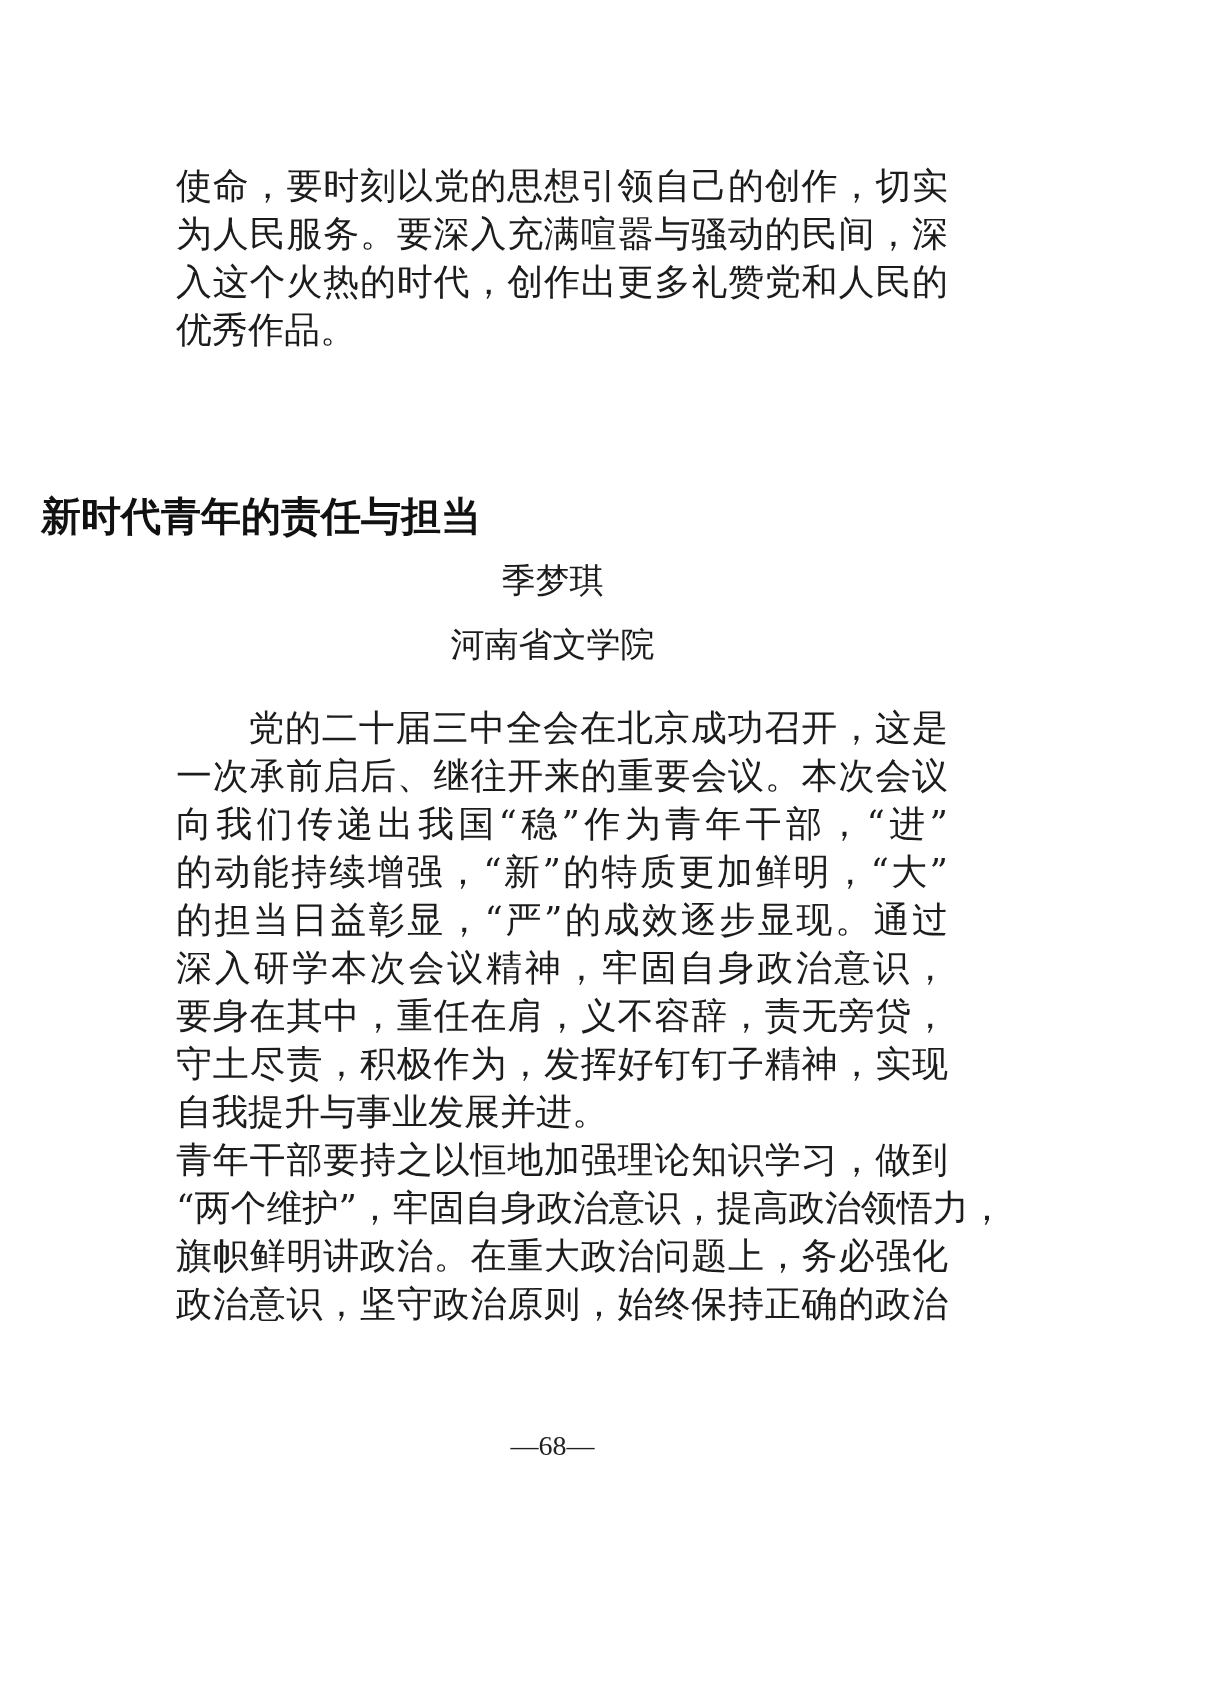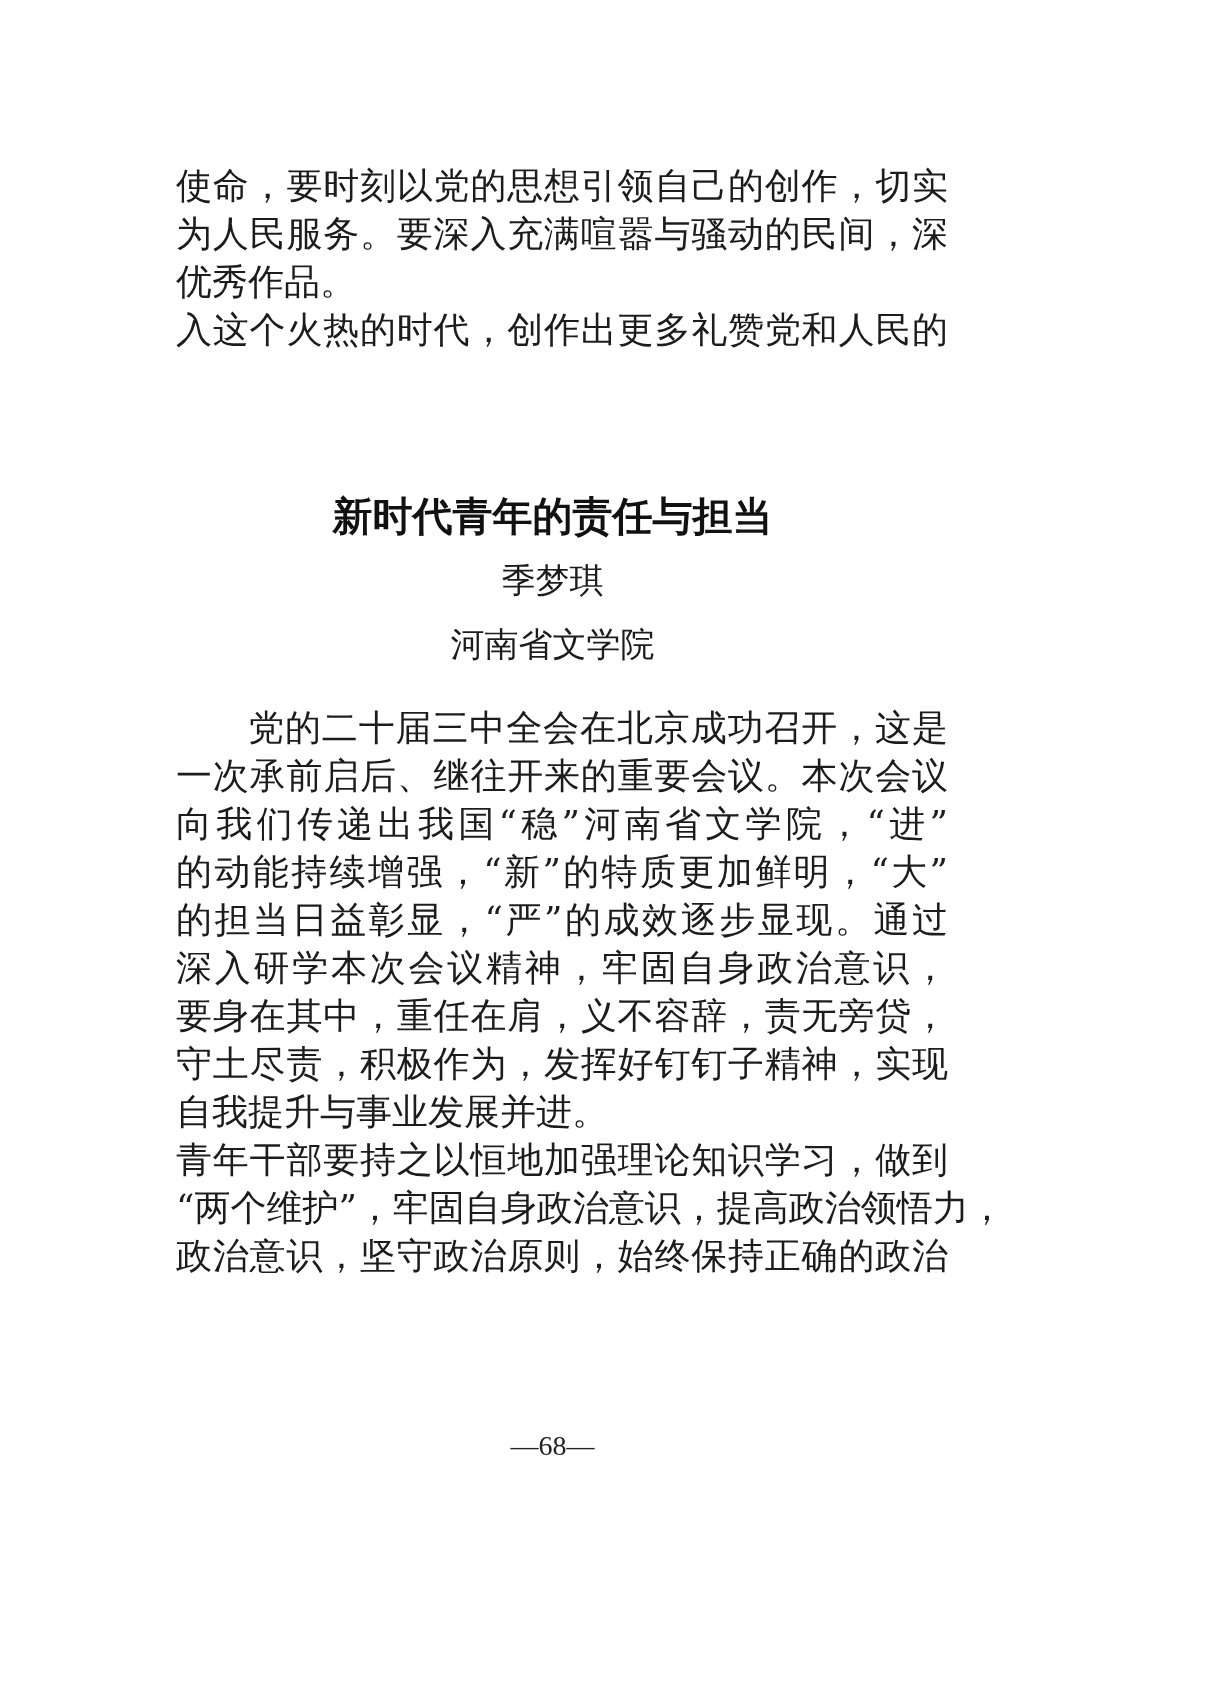--- a/index.html
+++ b/index.html
@@ -12,62 +12,64 @@
     .line {
       display: block; height: 48px; line-height: 48px;
       font-size: 36px; white-space: nowrap;
       text-align: justify; text-align-last: justify;
       letter-spacing: 0;
     }
     .line.last { text-align-last: left; }
     .line.indent { padding-left: 72px; }
     #top-para { top: 162px; }
     .title {
-      position: absolute; top: 488px; left: 0; width: 1105px; text-align: center;
+      position: absolute; top: 488px; left: 0; width: 1105px; 
       font-size: 40px; font-weight: bold; line-height: 56px; color: #111;
       font-family: "DejaVu Serif", "Liberation Serif", serif;
+      padding-left: 41px;
     }
     .author, .org {
       position: absolute; left: 0; width: 1105px; text-align: center;
       font-size: 34px; line-height: 46px; color: #1c1c1c;
     }
     .author { top: 557px; }
     .org { top: 621px; }
     #body { top: 704px; }
     .page-number {
       position: absolute; top: 1430px; left: 0; width: 1105px; text-align: center;
       font-size: 28px; font-family: "Liberation Serif", serif; color: #222;
     }
   </style>
 </head>
 <body>
 
 <div class="col" id="top-para">
   <span class="line">使命，要时刻以党的思想引领自己的创作，切实</span>
   <span class="line">为人民服务。要深入充满喧嚣与骚动的民间，深</span>
+  <span class="line">入这个火热的时代，创作出更多礼赞党和人民的</span>
   <span class="line last">优秀作品。</span>
-  <span class="line">入这个火热的时代，创作出更多礼赞党和人民的</span>
 </div>
 
 <div class="title">新时代青年的责任与担当</div>
 <div class="author">季梦琪</div>
 <div class="org">河南省文学院</div>
 
 <div class="col" id="body">
   <div>
     <span class="line indent">党的二十届三中全会在北京成功召开，这是</span>
     <span class="line">一次承前启后、继往开来的重要会议。本次会议</span>
-    <span class="line">向我们传递出我国“稳”河南省文学院，“进”</span>
+    <span class="line">向我们传递出我国“稳”作为青年干部，“进”</span>
     <span class="line">的动能持续增强，“新”的特质更加鲜明，“大”</span>
     <span class="line">的担当日益彰显，“严”的成效逐步显现。通过</span>
     <span class="line">深入研学本次会议精神，牢固自身政治意识，</span>
     <span class="line">要身在其中，重任在肩，义不容辞，责无旁贷，</span>
     <span class="line">守土尽责，积极作为，发挥好钉钉子精神，实现</span>
     <span class="line last">自我提升与事业发展并进。</span>
   </div>
   <div>
     <span class="line">青年干部要持之以恒地加强理论知识学习，做到</span>
     <span class="line">“两个维护”，牢固自身政治意识，提高政治领悟力，</span>
+    <span class="line">旗帜鲜明讲政治。在重大政治问题上，务必强化</span>
     <span class="line">政治意识，坚守政治原则，始终保持正确的政治</span>
   </div>
 </div>
 
 <div class="page-number">—68—</div>
 
 </body></html>

